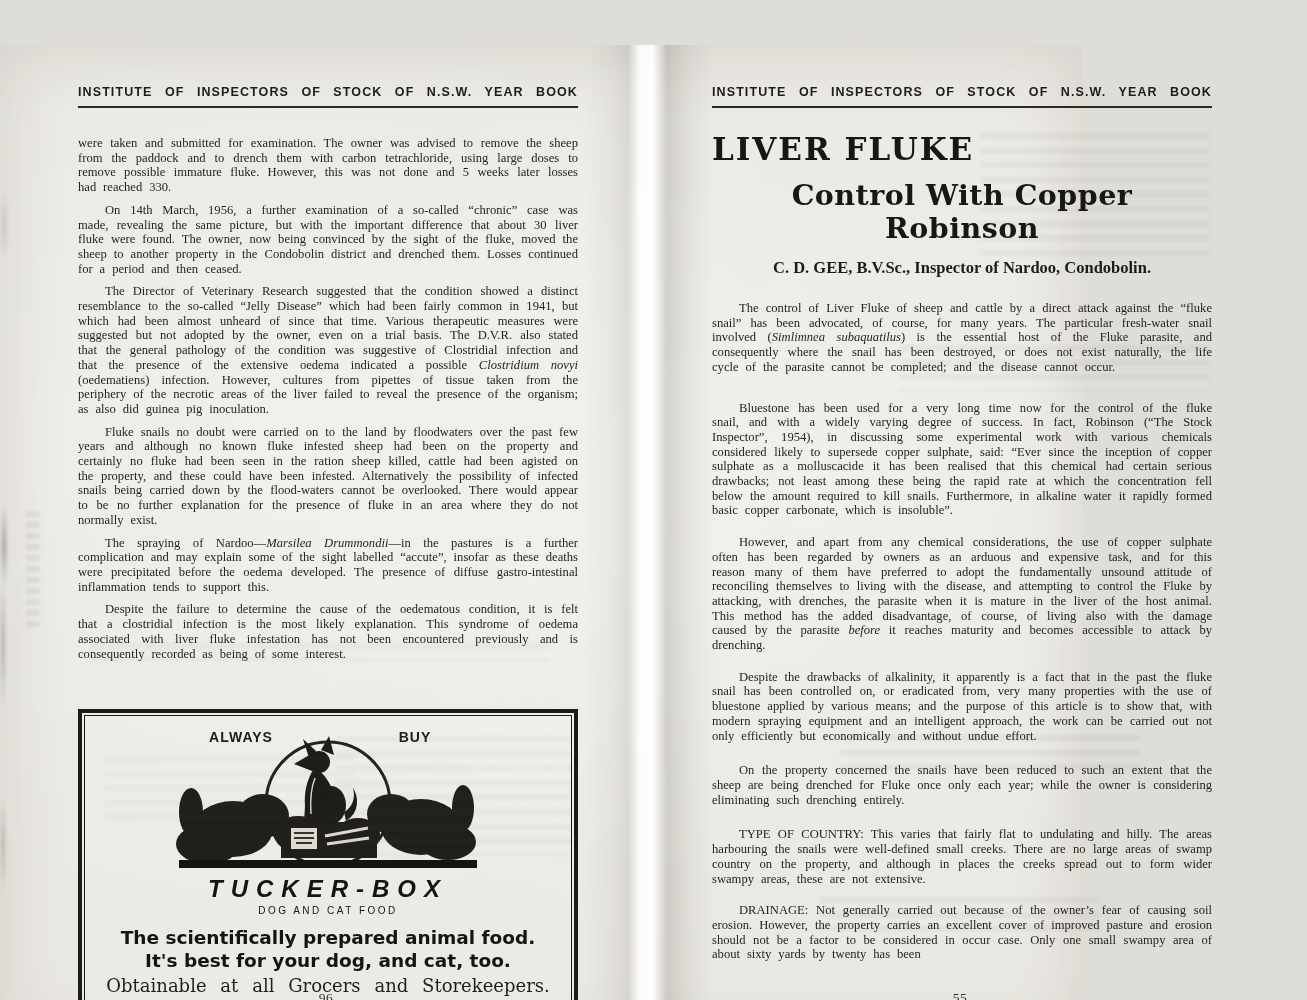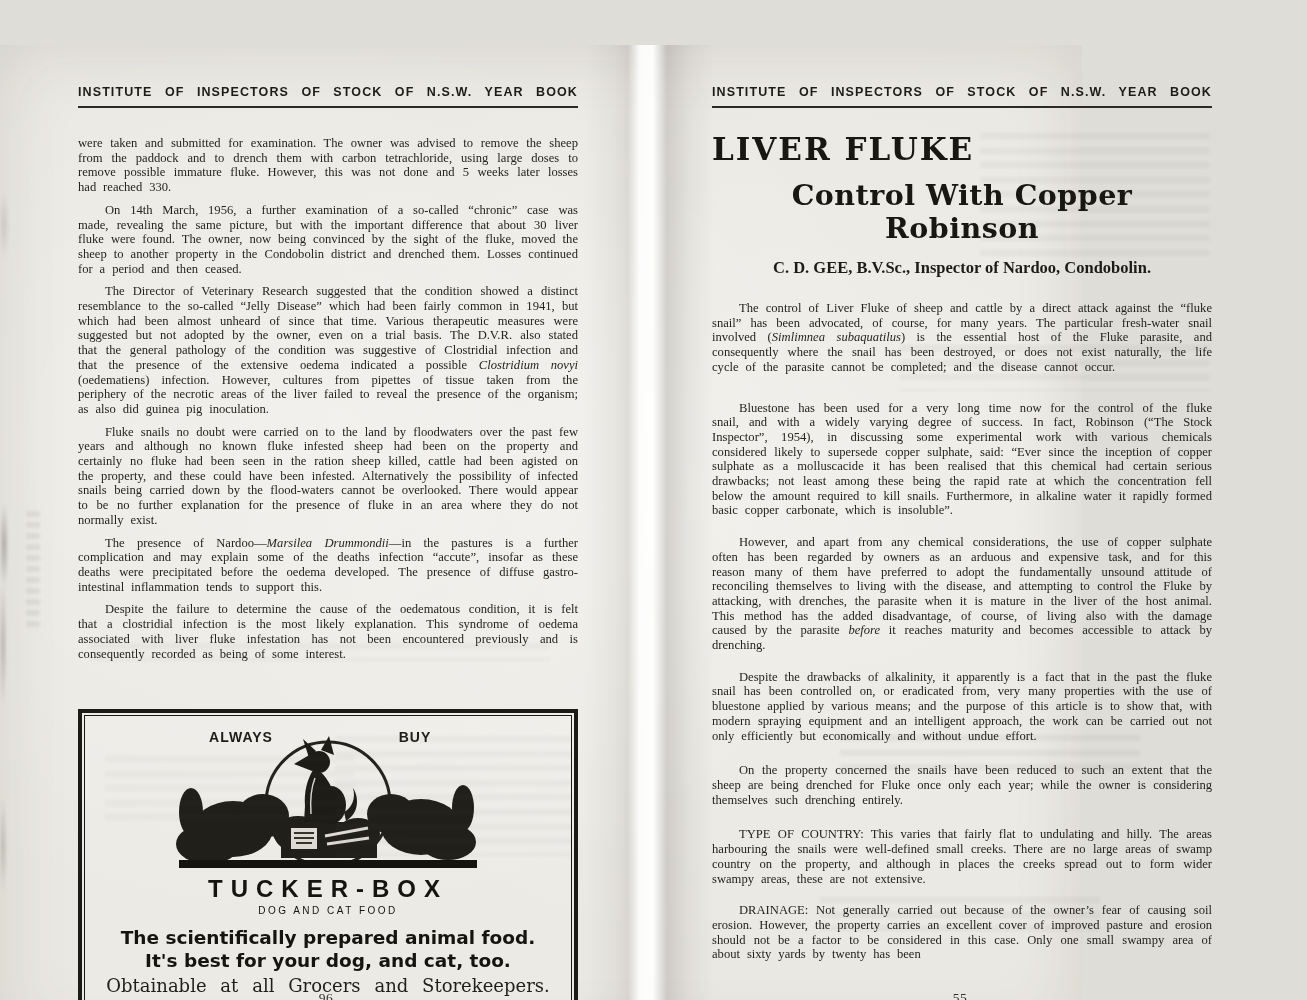--- a/index.html
+++ b/index.html
@@ -100,20 +100,21 @@
   .ad-inner{
     position:absolute;left:2px;top:2px;right:2px;bottom:2px;
     border:1px solid #1c1b16;
     text-align:center;overflow:hidden;
   }
   .ad-illustration{display:block;margin:8px auto 0 auto;}
   .ad-brand{
     font-family:"Liberation Sans", sans-serif;font-weight:bold;
     font-size:24px;line-height:26px;letter-spacing:8px;color:#15140f;
     margin-top:2px;
+    font-style:italic;
   }
   .ad-subtitle{
     font-family:"Liberation Sans", sans-serif;font-weight:normal;
     font-size:10px;line-height:14px;letter-spacing:2.5px;color:#15140f;
     margin-top:2px;
   }
   .ad-line-bold{
     font-family:"DejaVu Sans", sans-serif;font-weight:bold;
     font-size:18.5px;line-height:23px;color:#15140f;
   }
@@ -161,21 +162,21 @@
 
   <div class="page-col left">
     <div class="running-head">INSTITUTE OF INSPECTORS OF STOCK OF N.S.W. YEAR BOOK</div>
     <div class="head-rule"></div>
 
     <div class="body-text">
       <p><span>were taken and submitted for examination. The owner was advised to remove the sheep from the paddock and to drench them with carbon tetrachloride, using large doses to remove possible immature fluke. However, this was not done and 5 weeks later losses had reached 330.</span></p>
       <p class="indent"><span>On 14th March, 1956, a further examination of a so-called “chronic” case was made, revealing the same picture, but with the important difference that about 30 liver fluke were found. The owner, now being convinced by the sight of the fluke, moved the sheep to another property in the Condobolin district and drenched them. Losses continued for a period and then ceased.</span></p>
       <p class="indent"><span>The Director of Veterinary Research suggested that the condition showed a distinct resemblance to the so-called “Jelly Disease” which had been fairly common in 1941, but which had been almost unheard of since that time. Various therapeutic measures were suggested but not adopted by the owner, even on a trial basis. The D.V.R. also stated that the general pathology of the condition was suggestive of Clostridial infection and that the presence of the extensive oedema indicated a possible </span><i>Clostridium novyi</i><span> (oedematiens) infection. However, cultures from pipettes of tissue taken from the periphery of the necrotic areas of the liver failed to reveal the presence of the organism; as also did guinea pig inoculation.</span></p>
       <p class="indent"><span>Fluke snails no doubt were carried on to the land by floodwaters over the past few years and although no known fluke infested sheep had been on the property and certainly no fluke had been seen in the ration sheep killed, cattle had been agisted on the property, and these could have been infested. Alternatively the possibility of infected snails being carried down by the flood-waters cannot be overlooked. There would appear to be no further explanation for the presence of fluke in an area where they do not normally exist.</span></p>
-      <p class="indent"><span>The presence of Nardoo—</span><i>Marsilea Drummondii</i><span>—in the pastures is a further complication and may explain some of the deaths infection “accute”, insofar as these deaths were precipitated before the oedema developed. The presence of diffuse gastro-intestinal inflammation tends to support this.</span></p>
+      <p class="indent"><span>The spraying of Nardoo—</span><i>Marsilea Drummondii</i><span>—in the pastures is a further complication and may explain some of the sight labelled “accute”, insofar as these deaths were precipitated before the oedema developed. The presence of diffuse gastro-intestinal inflammation tends to support this.</span></p>
       <p class="indent"><span>Despite the failure to determine the cause of the oedematous condition, it is felt that a clostridial infection is the most likely explanation. This syndrome of oedema associated with liver fluke infestation has not been encountered previously and is consequently recorded as being of some interest.</span></p>
     </div>
 
     <div class="ad-outer">
       <div class="ad-inner">
         <div class="ghost g5" style="left:250px;top:20px;"></div>
         <div class="ghost g6" style="left:20px;top:40px;"></div>
 
         <svg class="ad-illustration" width="330" height="150" viewBox="0 0 330 150">
           <text x="78" y="18" text-anchor="middle" font-family="Liberation Sans, sans-serif" font-weight="bold" font-size="14" letter-spacing="1" fill="#1d1c17">ALWAYS</text>
@@ -238,21 +239,21 @@
 
     <div class="article-title">LIVER FLUKE</div>
     <div class="article-subtitle">Control With Copper Robinson</div>
     <div class="article-byline">C. D. GEE, B.V.Sc., Inspector of Nardoo, Condobolin.</div>
 
     <div class="body-text">
       <p class="indent gap-xl"><span>The control of Liver Fluke of sheep and cattle by a direct attack against the “fluke snail” has been advocated, of course, for many years. The particular fresh-water snail involved (</span><i>Simlimnea subaquatilus</i><span>) is the essential host of the Fluke parasite, and consequently where the snail has been destroyed, or does not exist naturally, the life cycle of the parasite cannot be completed; and the disease cannot occur.</span></p>
       <p class="indent gap-md"><span>Bluestone has been used for a very long time now for the control of the fluke snail, and with a widely varying degree of success. In fact, Robinson (“The Stock Inspector”, 1954), in discussing some experimental work with various chemicals considered likely to supersede copper sulphate, said: “Ever since the inception of copper sulphate as a molluscacide it has been realised that this chemical had certain serious drawbacks; not least among these being the rapid rate at which the concentration fell below the amount required to kill snails. Furthermore, in alkaline water it rapidly formed basic copper carbonate, which is insoluble”.</span></p>
       <p class="indent gap-md"><span>However, and apart from any chemical considerations, the use of copper sulphate often has been regarded by owners as an arduous and expensive task, and for this reason many of them have preferred to adopt the fundamentally unsound attitude of reconciling themselves to living with the disease, and attempting to control the Fluke by attacking, with drenches, the parasite when it is mature in the liver of the host animal. This method has the added disadvantage, of course, of living also with the damage caused by the parasite </span><i>before</i><span> it reaches maturity and becomes accessible to attack by drenching.</span></p>
       <p class="indent gap-lg"><span>Despite the drawbacks of alkalinity, it apparently is a fact that in the past the fluke snail has been controlled on, or eradicated from, very many properties with the use of bluestone applied by various means; and the purpose of this article is to show that, with modern spraying equipment and an intelligent approach, the work can be carried out not only efficiently but economically and without undue effort.</span></p>
-      <p class="indent gap-lg"><span>On the property concerned the snails have been reduced to such an extent that the sheep are being drenched for Fluke once only each year; while the owner is considering themselves such drenching entirely.</span></p>
+      <p class="indent gap-lg"><span>On the property concerned the snails have been reduced to such an extent that the sheep are being drenched for Fluke once only each year; while the owner is considering eliminating such drenching entirely.</span></p>
       <p class="indent gap-md"><span>TYPE OF COUNTRY: This varies that fairly flat to undulating and hilly. The areas harbouring the snails were well-defined small creeks. There are no large areas of swamp country on the property, and although in places the creeks spread out to form wider swampy areas, these are not extensive.</span></p>
-      <p class="indent"><span>DRAINAGE: Not generally carried out because of the owner’s fear of causing soil erosion. However, the property carries an excellent cover of improved pasture and erosion should not be a factor to be considered in this case. Only one small swampy area of about sixty yards by twenty has been</span></p>
+      <p class="indent"><span>DRAINAGE: Not generally carried out because of the owner’s fear of causing soil erosion. However, the property carries an excellent cover of improved pasture and erosion should not be a factor to be considered in occur case. Only one small swampy area of about sixty yards by twenty has been</span></p>
     </div>
 
     <div class="page-number">55.</div>
   </div>
 
 </div>
 
 </body></html>

